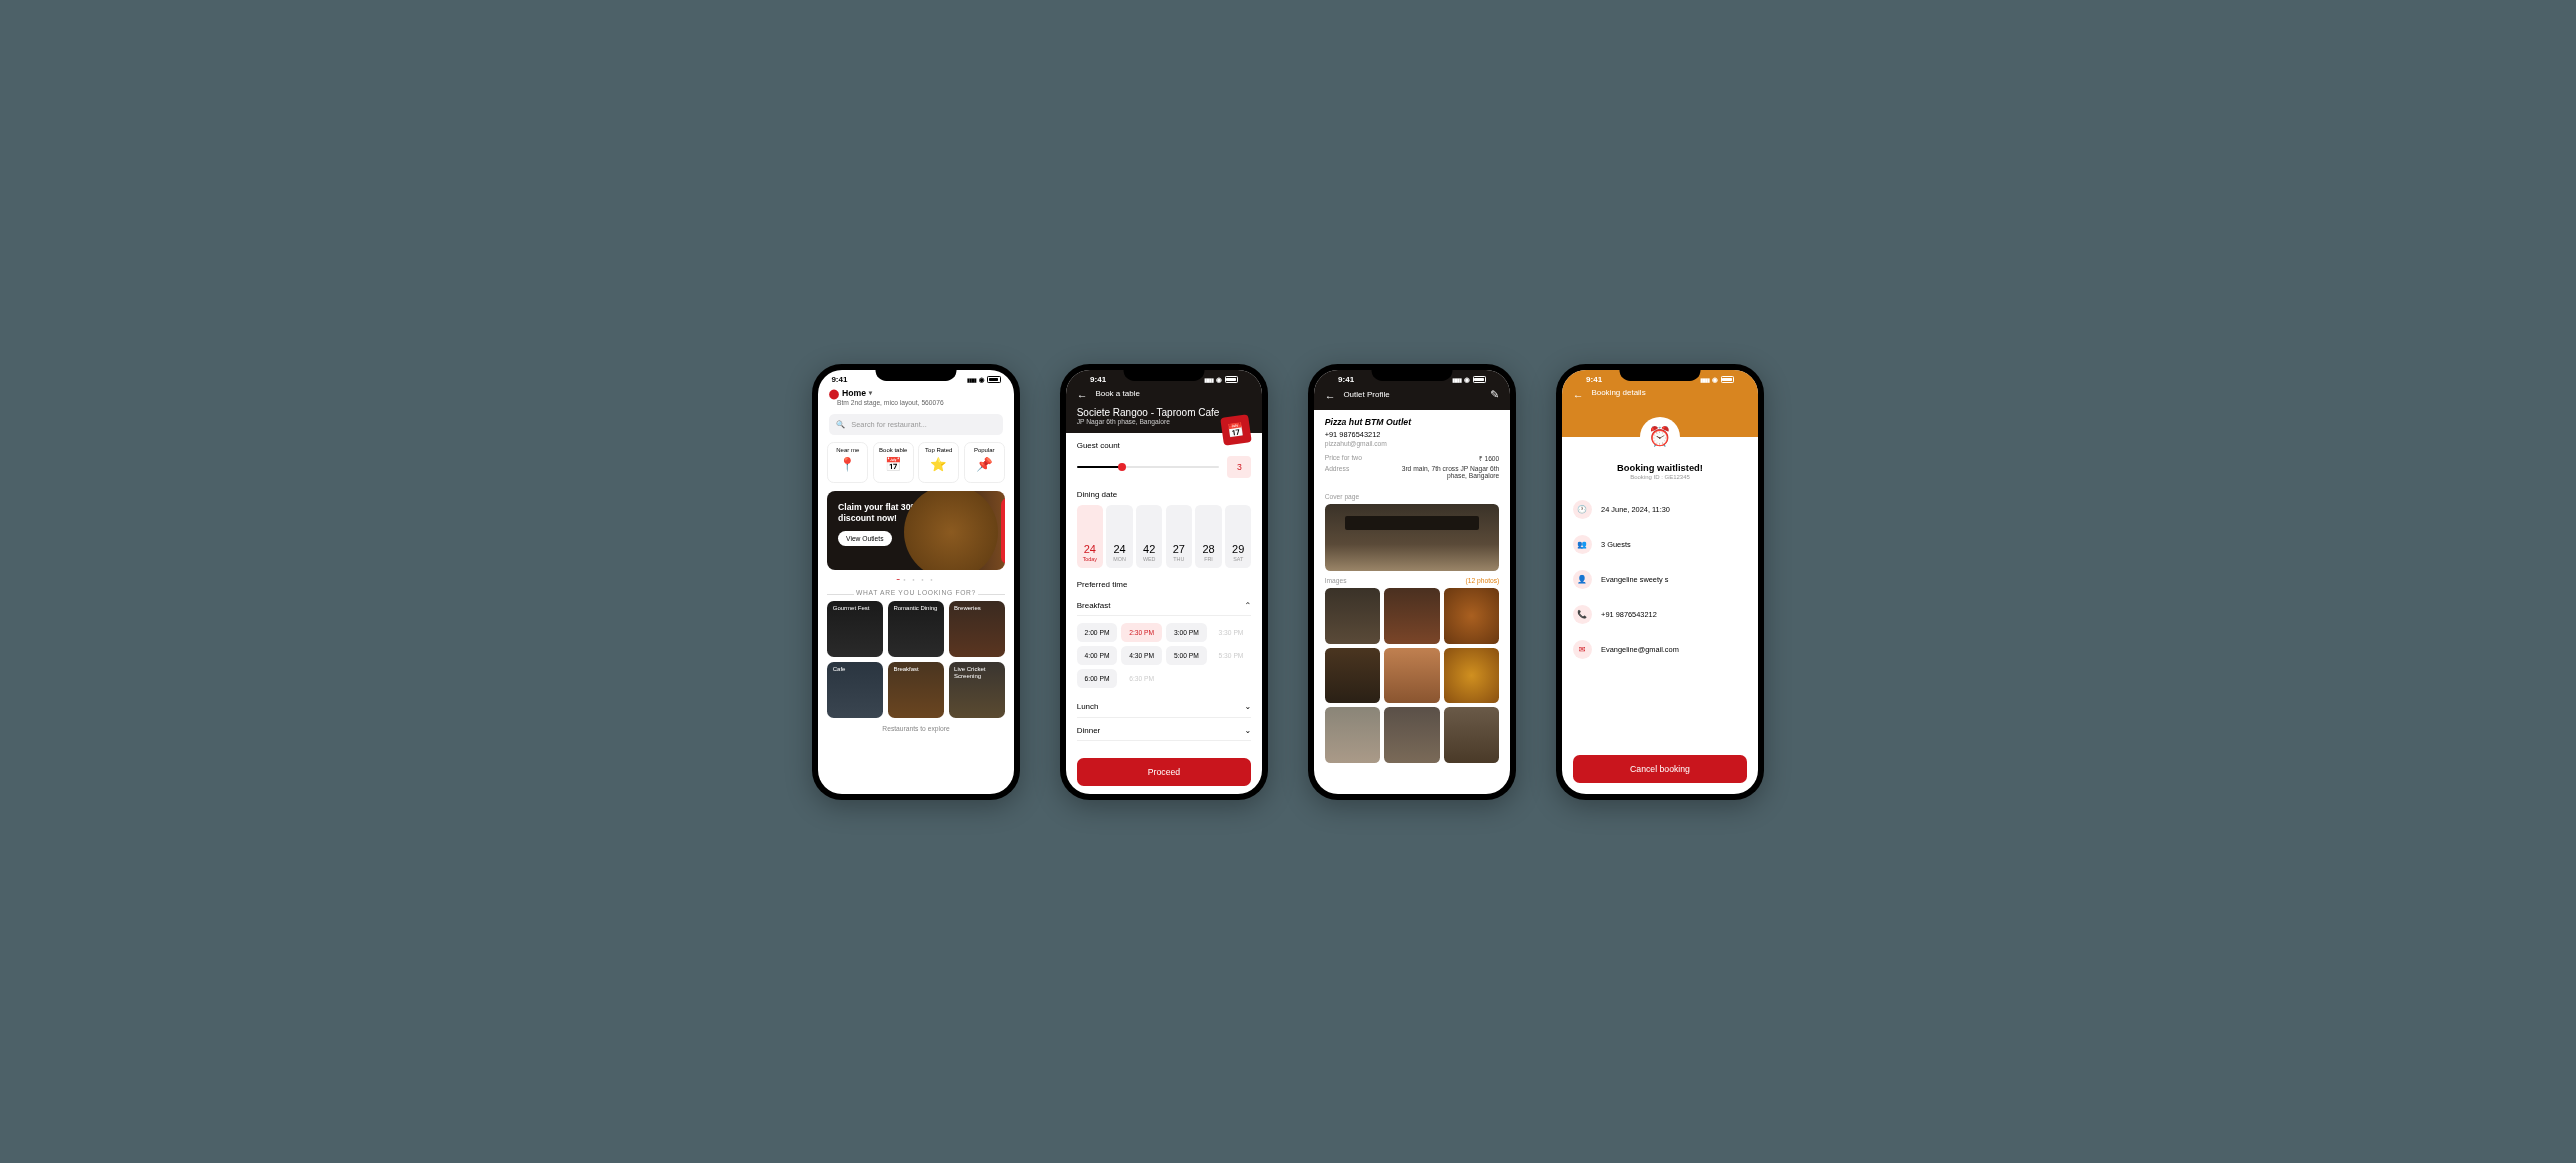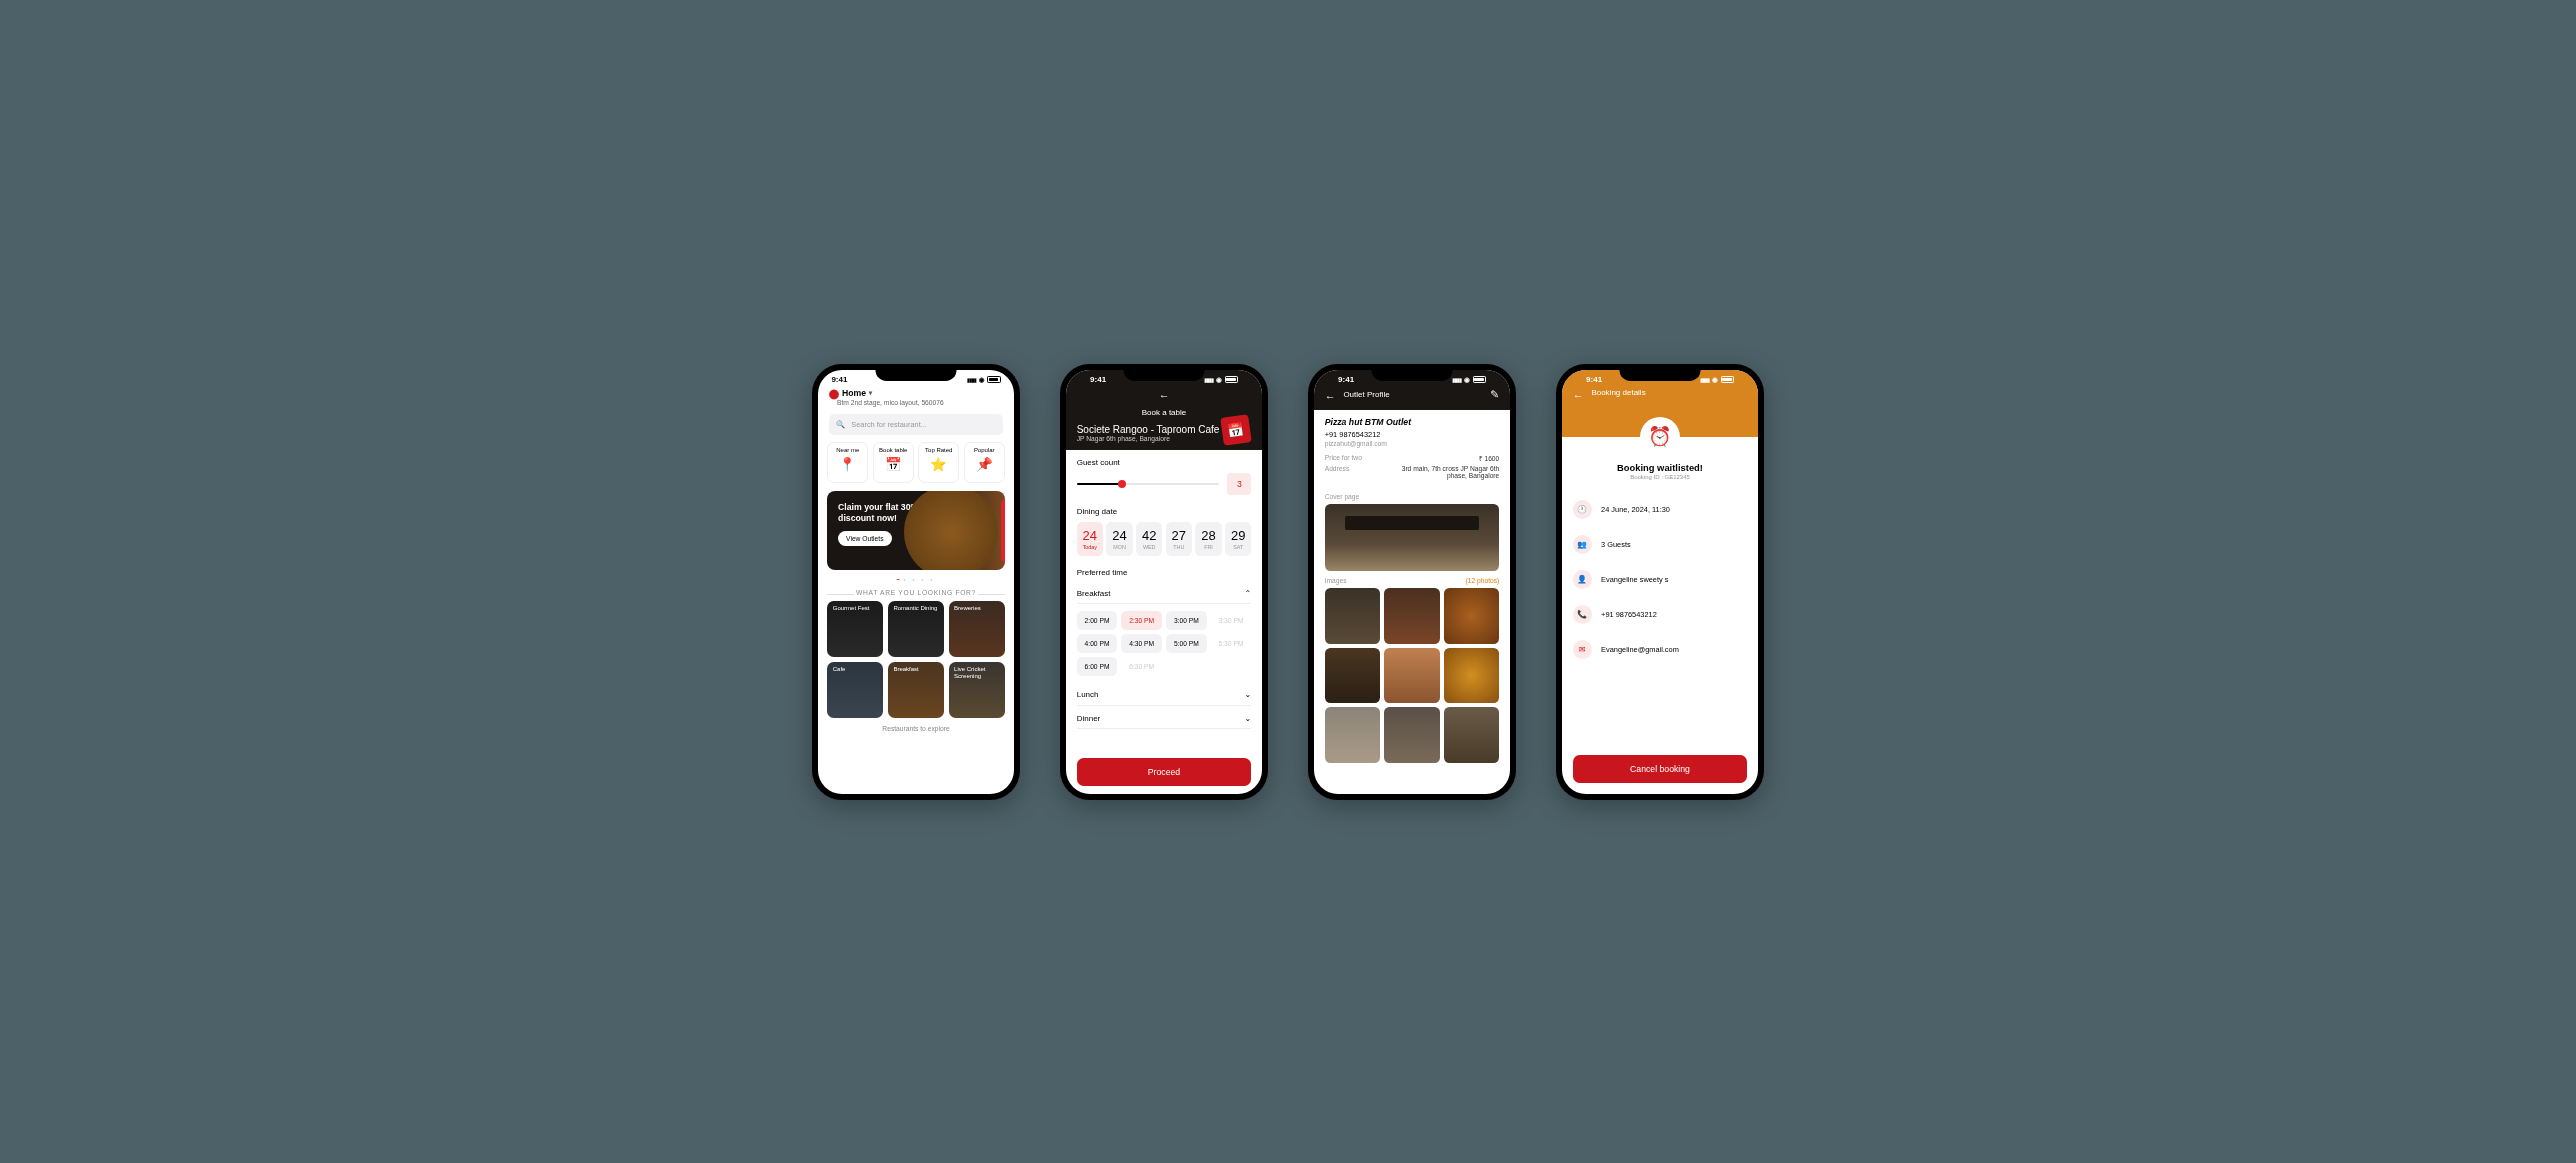--- a/index.html
+++ b/index.html
@@ -42,35 +42,35 @@
 .cat-card.food { background: linear-gradient(#4a3520, #6a4520); }
 .cat-card.brew { background: linear-gradient(#3a2a20, #5a3520); }
 .cat-card.rest { background: linear-gradient(#3a3530, #5a4a30); }
 .cat-card.dark { background: linear-gradient(#1a1a1a, #2a2a2a); }
 .cat-label { position: absolute; top: 4px; left: 5.4px; right: 5.4px; color: #fff; font-size: 6px; font-weight: 500; line-height: 1.2; }
 .explore-title { text-align: center; font-size: 6.7px; color: #888; padding: 6.7px 0; }
 
 
 .s2 { background: #fff; display: flex; flex-direction: column; }
 .s2-header { background: #1a1614; color: #fff; padding: 0 10.7px 8px; }
-.hdr-row { display: flex; align-items: center; gap: 8px; font-size: 8px; padding: 2.7px 0 6.7px; flex-direction: column; }
+.hdr-row { display: flex; align-items: center; gap: 8px; font-size: 8px; padding: 2.7px 0 6.7px; }
 .s2-title { font-size: 10px; font-weight: 500; }
 .s2-sub { font-size: 6.7px; color: #ccc; }
 .s2-cal-icon { position: absolute; right: 12px; top: 46px; width: 28px; height: 28px; background: #c9151d; border-radius: 4px; transform: rotate(-8deg); display:flex; align-items:center; justify-content:center; color:#fff; font-size: 13.4px; }
 .s2-body { padding: 8px 10.7px; flex: 1; overflow-y: auto; }
 .s2-label { font-size: 8px; font-weight: 500; margin-bottom: 6.7px; }
 .slider-row { display: flex; align-items: center; gap: 8px; margin-bottom: 12px; }
 .slider-track { flex: 1; height: 2px; background: #e5e5e5; border-radius: 1.3px; position: relative; }
 .slider-fill { position: absolute; left: 0; top: 0; bottom: 0; width: 32%; background: #000; border-radius: 1.3px; }
 .slider-thumb { position: absolute; left: 32%; top: 50%; transform: translate(-50%,-50%); width: 8px; height: 8px; background: #e6232a; border-radius: 50%; }
 .slider-val { width: 24px; height: 21.5px; background: #fde8e8; border-radius: 4px; display: flex; align-items: center; justify-content: center; color: #d01820; font-size: 8.7px; font-weight: 500; }
 .date-row { display: flex; gap: 3.4px; margin-bottom: 12px; }
 .date-chip { flex: 1; padding: 5.4px 1.3px; border-radius: 5.4px; text-align: center; background: #f2f2f4; }
 .date-chip.active { background: #fde8e8; }
-.date-num { font-size: 13px; font-weight: 500; }
+.date-num { font-size: 11px; font-weight: 500; margin-top: 32px; }
 .date-day { font-size: 5.4px; color: #999; margin-top: 1.3px; }
 .date-chip.active .date-num, .date-chip.active .date-day { color: #d01820; }
 .meal-hdr { display: flex; justify-content: space-between; align-items: center; padding: 5.4px 0; font-size: 8px; border-bottom: 0.7px solid #eee; }
 .meal-hdr.collapsed { border-bottom: 0.7px solid #eee; margin-top: 2.7px; }
 .time-grid { display: grid; grid-template-columns: repeat(4, 1fr); gap: 4px; padding: 6.7px 0; }
 .time-chip { padding: 6px 2.7px; border-radius: 5.4px; text-align: center; font-size: 6.7px; background: #f2f2f4; }
 .time-chip.active { background: #fde8e8; color: #d01820; font-weight: 500; }
 .time-chip.disabled { background: #fff; color: #ccc; }
 .proceed-btn { margin: 8px 10.7px; padding: 8.7px; background: #c9151d; color: #fff; text-align: center; border-radius: 6.7px; font-size: 8.7px; font-weight: 500; }
 

